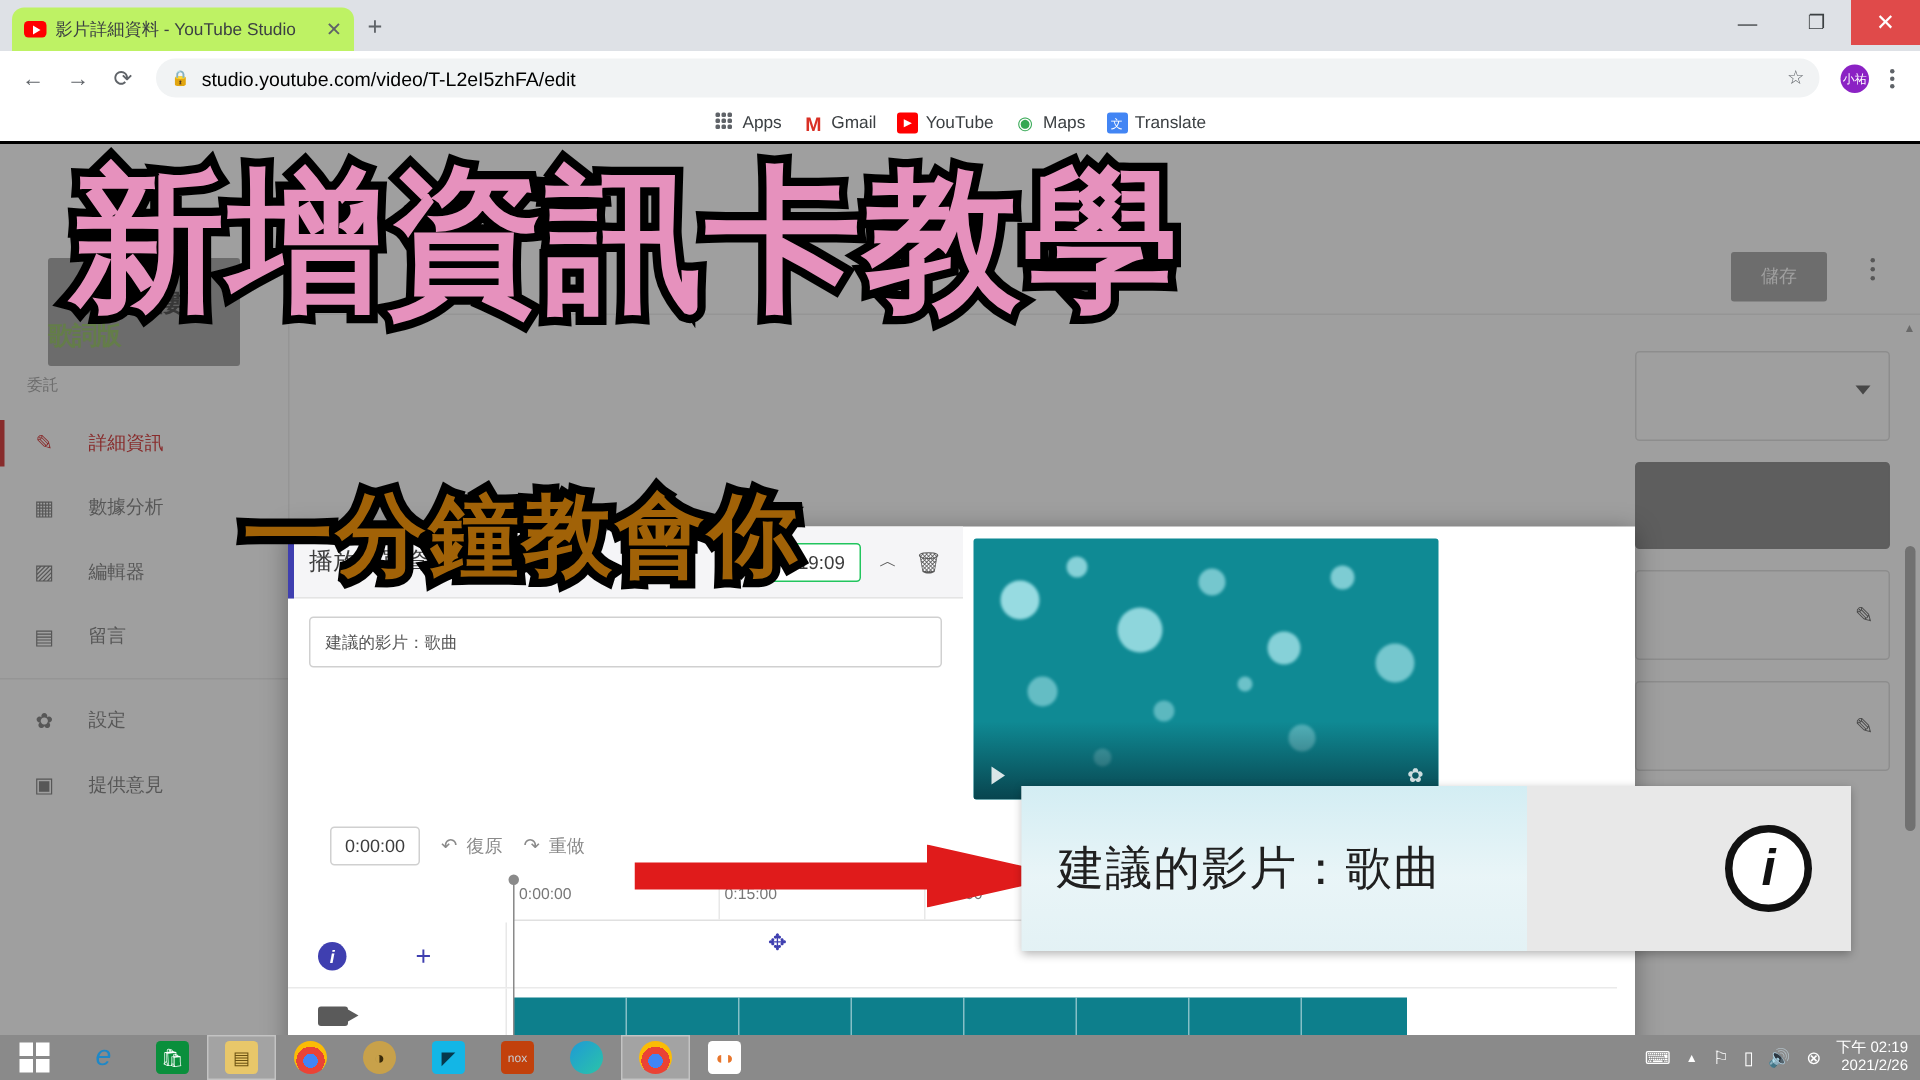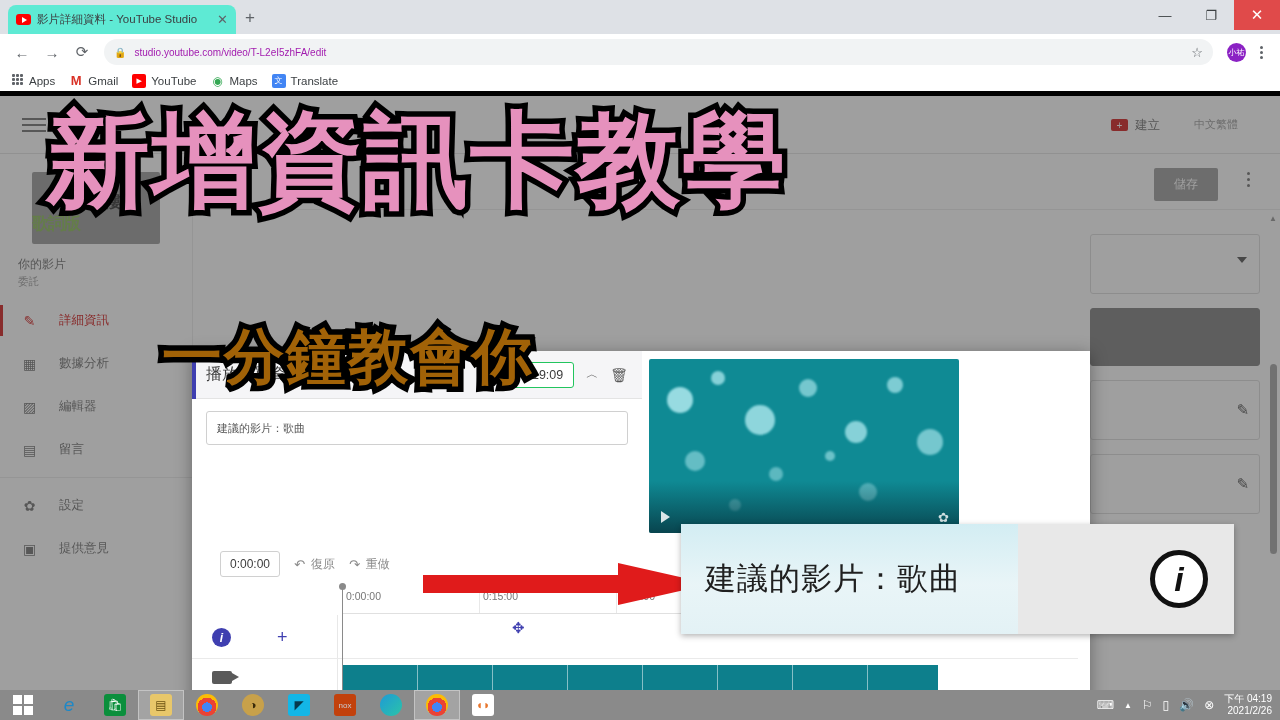--- a/index.html
+++ b/index.html
@@ -10,21 +10,21 @@
     position:relative;
   }
 
   
   #chrome-window { position:absolute; left:0; top:0; width:1280px; height:690px; background:#dee1e6; }
 
   
   .tabstrip { position:relative; height:34px; background:#dee1e6; }
   .tab {
     position:absolute; left:8px; top:5px; width:228px; height:29px;
-    background:#5eead4; border-radius:8px 8px 0 0;
+    background:#bef264; border-radius:8px 8px 0 0;
     display:flex; align-items:center; padding:0 8px; gap:6px;
   }
   .tab-favicon {
     width:15px; height:11px; background:#ff0000; border-radius:3px;
     display:flex; align-items:center; justify-content:center; flex:0 0 auto;
   }
   .tab-favicon::after { content:""; border-left:5px solid #fff; border-top:3px solid transparent; border-bottom:3px solid transparent; margin-left:1px; }
   .tab-title { font-size:11.5px; color:#3c4043; white-space:nowrap; overflow:hidden; flex:1; }
   .tab-close { font-size:13px; color:#5f6368; line-height:1; flex:0 0 auto; }
   .newtab { position:absolute; left:245px; top:9px; font-size:17px; color:#5f6368; line-height:1; }
@@ -34,31 +34,31 @@
   .wc.close { background:#e04a4a; color:#fff; font-size:15px; }
 
   
   .toolbar { height:36px; background:#fff; display:flex; align-items:center; padding:0 8px; gap:2px; }
   .navbtn { width:28px; height:28px; display:flex; align-items:center; justify-content:center; color:#5f6368; font-size:15px; }
   .omnibox {
     flex:1; height:26px; background:#f1f3f4; border-radius:13px;
     display:flex; align-items:center; padding:0 10px; gap:8px; margin:0 6px;
   }
   .lock { font-size:10px; color:#5f6368; }
-  .url { font-size:10px; color:#a21caf; flex:1; white-space:nowrap; overflow:hidden; }
+  .url { font-size:13px; color:#000000; flex:1; white-space:nowrap; overflow:hidden; }
   .star { font-size:13px; color:#5f6368; }
   .avatar {
     width:19px; height:19px; border-radius:50%; background:#8b22c4; color:#fff;
     font-size:8px; display:flex; align-items:center; justify-content:center; margin-left:6px;
   }
   .kebab { width:22px; display:flex; flex-direction:column; align-items:center; gap:2px; margin-left:2px; }
   .kebab i { width:3px; height:3px; background:#5f6368; border-radius:50%; display:block; }
 
   
-  .bookmarks { height:26px; background:#fff; display:flex; align-items:center; padding:0 10px; gap:14px; border-bottom:5px solid #000000; }
+  .bookmarks { height:26px; background:#fff; display:flex; align-items:center; padding:0 10px; gap:14px; border-bottom:2px solid #000000;justify-content:center; }
   .bm { display:flex; align-items:center; gap:5px; font-size:11.5px; color:#3c4043; }
   .bm-ico { width:14px; height:14px; display:flex; align-items:center; justify-content:center; font-size:10px; border-radius:2px; }
   .grid-ico { display:grid; grid-template-columns:repeat(3,3px); grid-template-rows:repeat(3,3px); gap:1px; }
   .grid-ico i { background:#5f6368; width:3px; height:3px; border-radius:1px; display:block; }
 
   
   #yt-page { position:absolute; left:0; top:96px; width:1280px; height:594px; background:#fff; overflow:hidden; }
   .yt-dim { position:absolute; inset:0; background:rgba(80,80,80,0.55); z-index:40; pointer-events:none; }
 
   .yt-header { position:absolute; left:0; top:0; width:1280px; height:58px; background:#fff; border-bottom:1px solid #e0e0e0; display:flex; align-items:center; }
@@ -243,39 +243,26 @@
       <span>Maps</span>
     </div>
     <div class="bm">
       <span class="bm-ico" style="background:#4285f4;color:#fff;font-size:8px">文</span>
       <span>Translate</span>
     </div>
   </div>
 
   <div id="yt-page">
 
-    <div class="yt-header">
-      <span class="hamburger">
-          <i></i>
-          <i></i>
-          <i></i>
-        </span>
-      <div class="create-btn">
-        <span class="cam-ico"></span>
-        <span>建立</span>
-      </div>
-      <span class="header-right-text">中文繁體</span>
-    </div>
 
     <div class="yt-sidebar">
       <div class="vid-thumb">
         <div class="vt-line1">雞雞爬樓梯</div>
         <div class="vt-line2">歌詞版</div>
       </div>
-      <div class="sb-title">你的影片</div>
       <div class="sb-sub">委託</div>
 
       <div class="sb-item active">
         <span class="sb-ico">✎</span>
         <span>詳細資訊</span>
       </div>
       <div class="sb-item">
         <span class="sb-ico">▦</span>
         <span>數據分析</span>
       </div>
@@ -477,17 +464,17 @@
     </div>
 
   <div class="tray">
     <span class="tray-ico">⌨</span>
     <span class="tray-ico" style="font-size:8px">▲</span>
     <span class="tray-ico">⚐</span>
     <span class="tray-ico">▯</span>
     <span class="tray-ico">🔊</span>
     <span class="tray-ico">⊗</span>
     <span class="clock">
-      <span>下午 04:19</span><br>
+      <span>下午 02:19</span><br>
       <span>2021/2/26</span>
     </span>
   </div>
 </div>
 
 </body></html>

